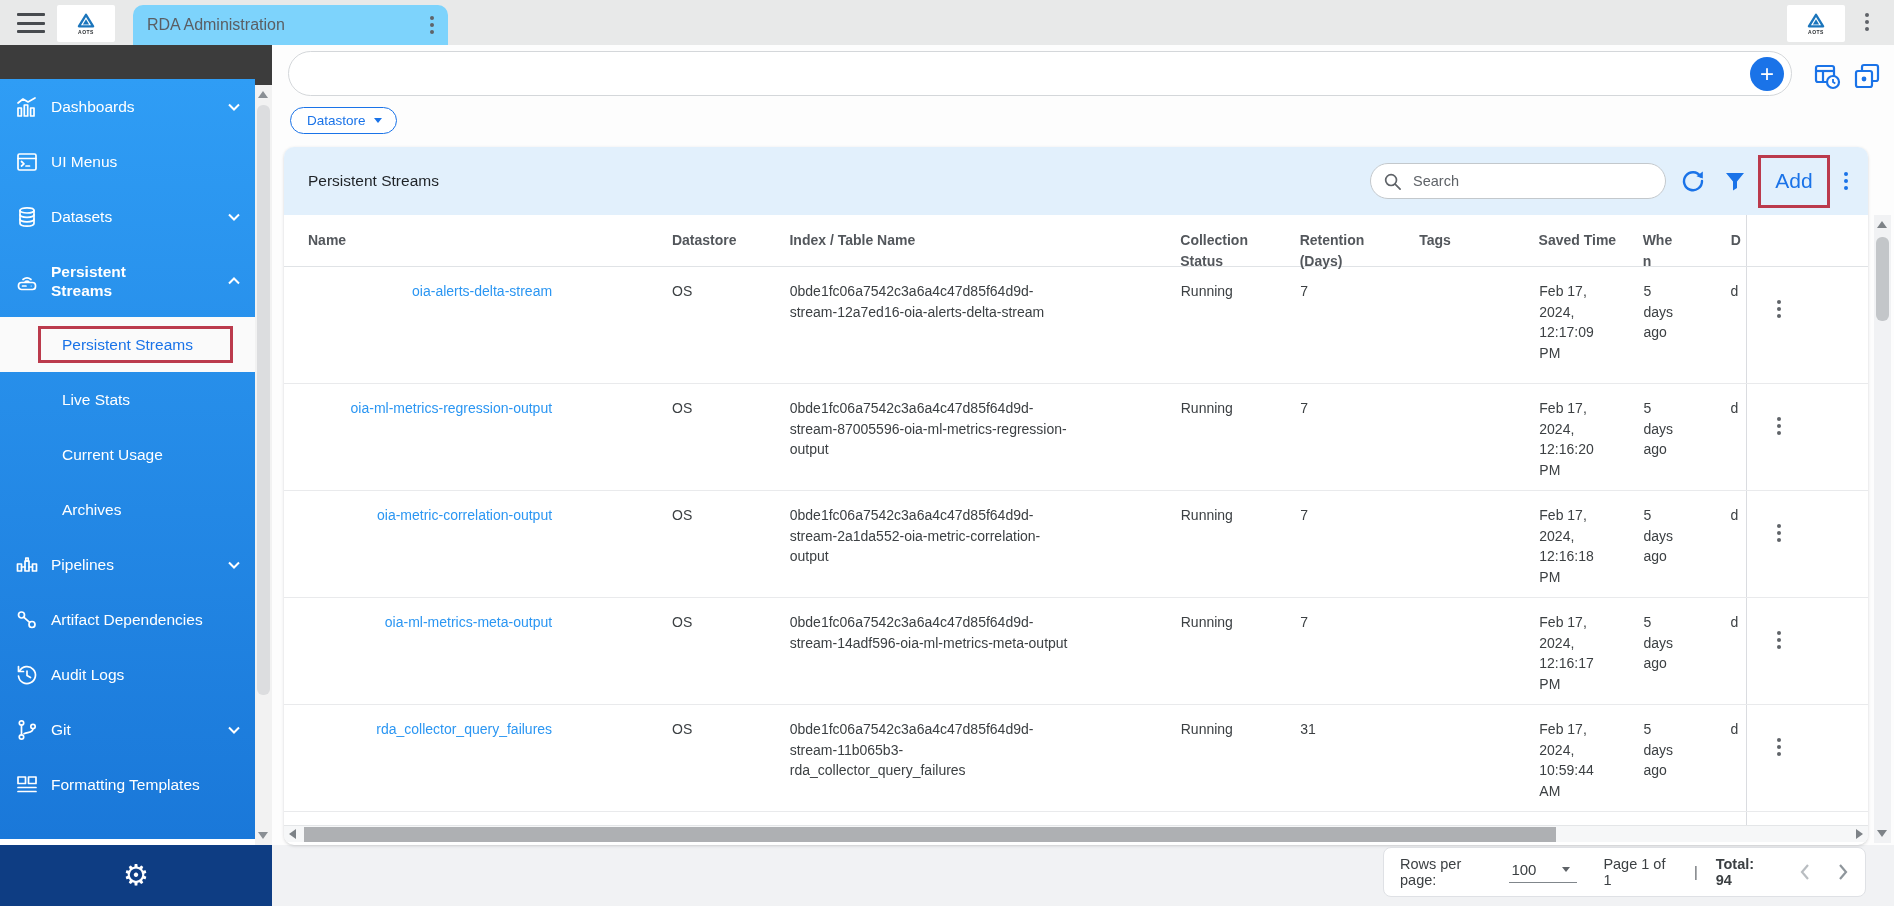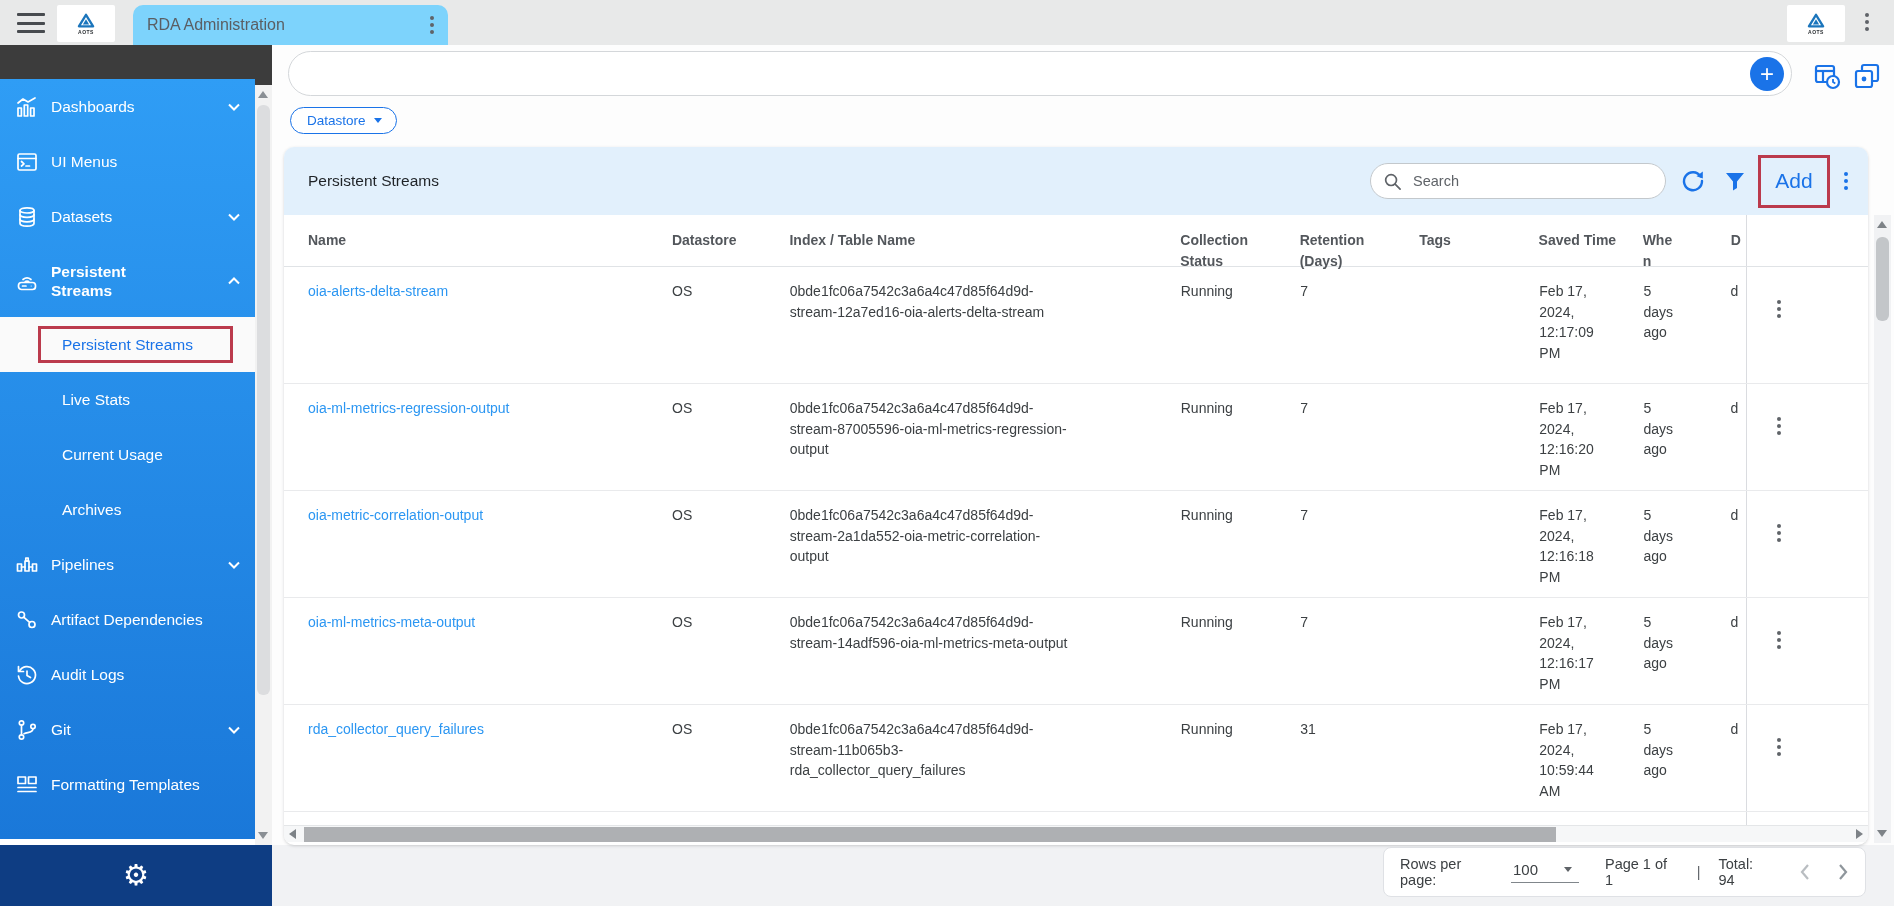--- a/index.html
+++ b/index.html
@@ -91,21 +91,21 @@
   .c-name   { width:250px; margin-left:24px; }
   .c-ds     { width:100px; margin-left:120px; }
   .c-idx    { width:296px; margin-left:20px; }
   .c-st     { width:105px; margin-left:102px; }
   .c-ret    { width:105px; margin-left:17px; }
   .c-tags   { width:105px; margin-left:17px; }
   .c-saved  { width:80px;  margin-left:17px; }
   .c-when   { width:36px;  margin-left:26px; }
   .c-desc   { width:16px;  margin-left:52px; overflow:hidden; white-space:nowrap; }
   .c-actions{ width:124px; align-self:stretch; background:#fff; border-left:1px solid #dadce0; padding:22px 0 0 30px; }
-  .trow .c-name { color:var(--link); cursor:pointer; }
+  .trow .c-name { color:var(--link); cursor:pointer;text-align:right; }
 
   
   .hscroll { position:absolute; left:0; top:678px; width:1584px; height:17px; background:#f6f7f8; border-top:1px solid #e4e6e8; }
   .hs-arrow { position:absolute; top:3px; width:0; height:0; border-top:5.5px solid transparent; border-bottom:5.5px solid transparent; }
   .hs-arrow.left { left:5px; border-right:7px solid #7d8287; }
   .hs-arrow.right { right:5px; border-left:7px solid #7d8287; }
   .hs-thumb { position:absolute; left:20px; top:1px; width:1252px; height:15px; background:#aeb0b3; }
 
   
   .vscroll { position:absolute; left:1874px; top:215px; width:17px; height:628px; background:#f1f2f4; }
@@ -113,21 +113,21 @@
   .vs-arrow.up { top:6px; border-bottom:7px solid #7d8287; }
   .vs-arrow.down { bottom:6px; border-top:7px solid #7d8287; }
   .vs-thumb { position:absolute; left:2px; top:22px; width:13px; height:84px; background:#c3c6c9; border-radius:6px; }
 
   
   .pagination { position:absolute; left:1383px; top:847px; width:483px; height:50px; background:#fff; border:1px solid #dfe1e5; border-radius:8px; display:flex; align-items:center; padding:0 16px; font-size:14.5px; color:#3c4043; }
   .rpp-select { display:inline-flex; align-items:center; gap:26px; margin-left:10px; border-bottom:1px solid #80868b; padding:0 2px 4px 2px; min-width:68px; cursor:pointer; font-size:15px; }
   .rpp-select .caret { color:#5f6368; }
   .pg-info { margin-left:26px; }
   .pg-sep { margin-left:18px; color:#5f6368; }
-  .pg-total { margin-left:18px; }
+  .pg-total { margin-left:18px;font-weight:bold; }
   .pg-arrow { margin-left:26px; width:12px; height:18px; cursor:pointer; }
   .pg-arrow svg { width:12px; height:18px; display:block; }
 </style>
 </head>
 <body>
 
 <div class="topbar">
   <div class="hamburger">
       <i></i>
       <i></i>

